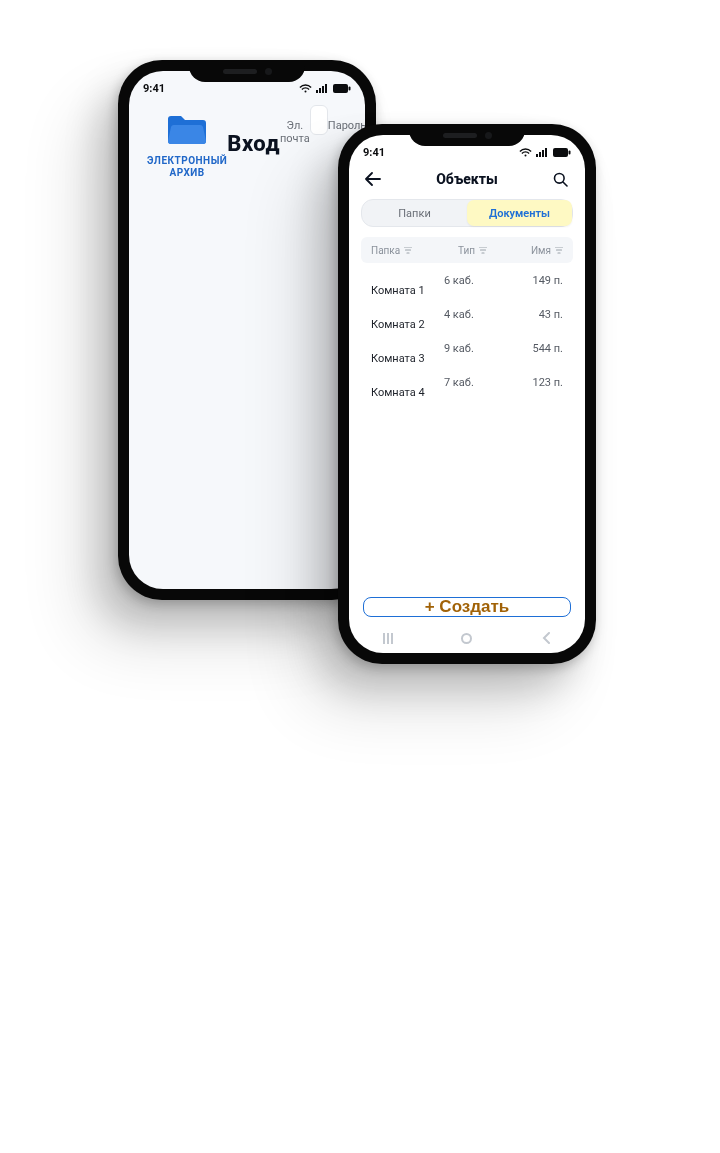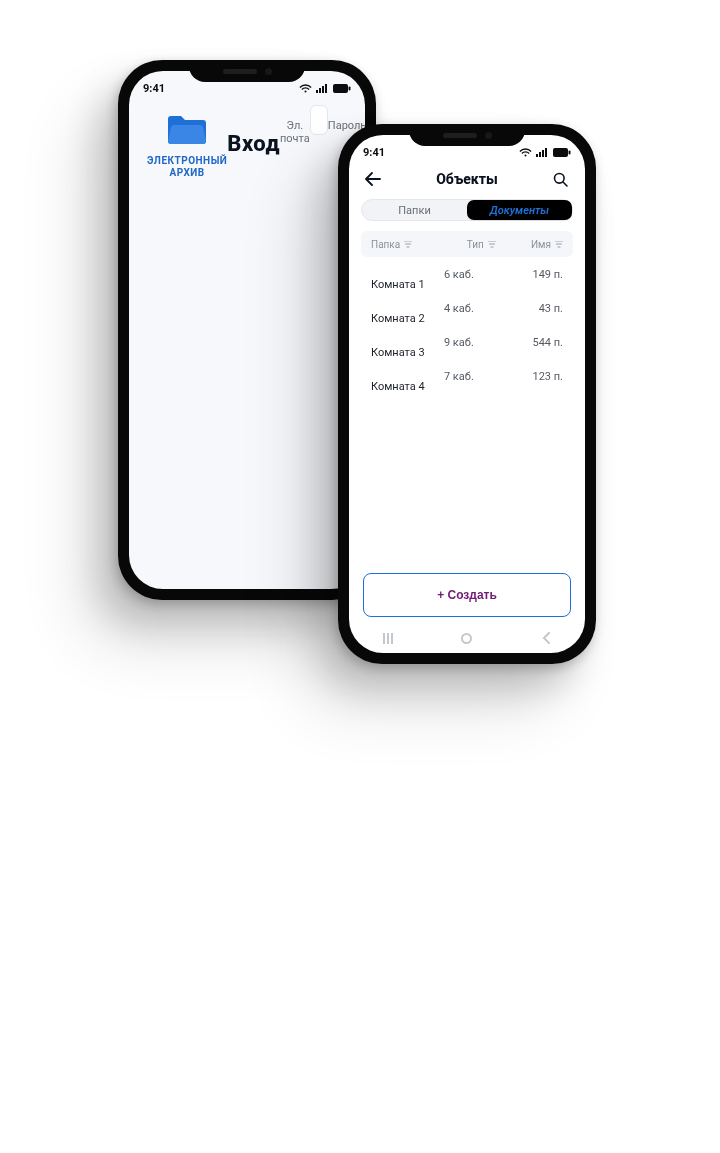--- a/index.html
+++ b/index.html
@@ -111,58 +111,57 @@
   .appbar {
     display: flex; align-items: center; justify-content: space-between;
     padding: 6px 14px 6px;
     text-align: right;
   }
   .appbar .title { font-size: 14px; font-weight: 800; color: #0b1220; }
   .icon-btn { width: 20px; height: 20px; display: flex; align-items: center; justify-content: center; cursor: pointer; }
 
   .seg {
     margin: 4px 12px 10px;
-    height: 22px; border-radius: 12px;
+    height: 28px; border-radius: 12px;
     background: #f1f3f6; border: 1px solid #e4e7ec;
     display: flex;
   }
   .seg .tab {
     flex: 1; display: flex; align-items: center; justify-content: center;
     font-size: 11px; color: #6a6f77; border-radius: 7px; cursor: pointer;
   }
   .seg .tab.active {
-    background: #000000; color: #1e6fd6; font-weight: 600;
+    background: #fef9c3; color: #1e6fd6; font-weight: 600;
     box-shadow: 0 1px 2px rgba(0,0,0,0.06);
-    font-style: italic;
   }
 
   .table-wrap { padding: 0 12px; flex: 1 1 auto; }
   .thead {
     height: 26px; background: #f4f6f9; border-radius: 6px;
     display: flex; align-items: center; padding: 0 10px;
-    font-size: 10px; color: #8b929c;
+    font-size: 10px; color: #8b929c; gap: 14px;
   }
   .col { display: flex; align-items: center; gap: 4px; }
   .col svg { display: block; }
   .col-folder { flex: 0 0 38%; }
-  .col-type { flex: 0 0 27%; justify-content: flex-end; }
+  .col-type { flex: 0 0 27%; }
   .col-name { flex: 1 1 auto; justify-content: flex-end; }
 
   .trow {
     display: flex; align-items: center; padding: 0 10px;
     height: 34px; font-size: 11px; color: #2a2f38;
   }
   .trow .c1 { flex: 0 0 38%; color: #1d2129; margin-top: 20px; }
   .trow .c2 { flex: 0 0 27%; color: #555a63; }
   .trow .c3 { flex: 1 1 auto; text-align: right; color: #555a63; }
 
   .create-btn {
     margin: 8px 14px 6px;
-    height: 44px; border: 1.5px solid #1e6fd6; background: #fff;
-    color: #701a75; border-radius: 8px; font-size: 12px; font-weight: 600;
+    height: 20px; border: 1.5px solid #1e6fd6; background: #fff;
+    color: #a16207; border-radius: 8px; font-size: 17px; font-weight: 600;
     display: flex; align-items: center; justify-content: center; cursor: pointer;
   }
 
 </style>
 </head>
 <body>
 
 <div class="stage">
 
   <div class="phone left">

